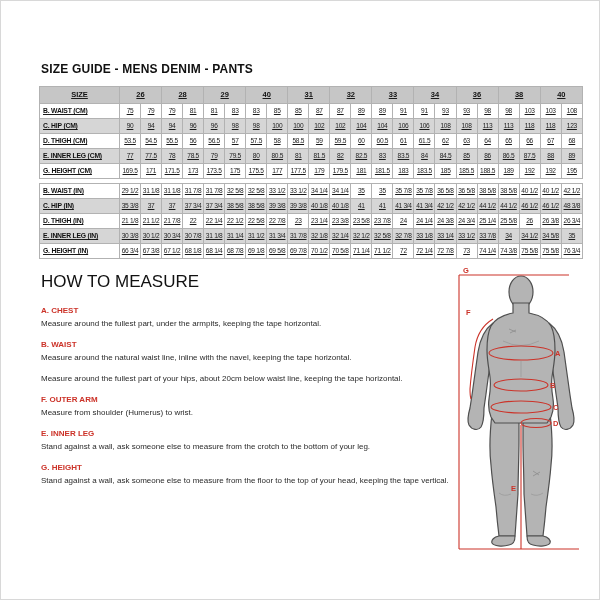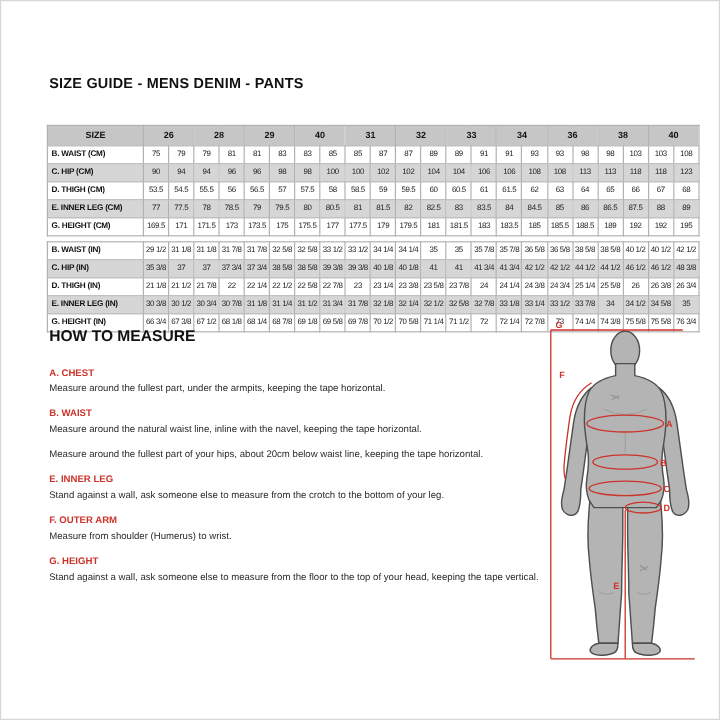--- a/index.html
+++ b/index.html
@@ -4,34 +4,34 @@
 <style>
   html,body { margin:0; padding:0; background:#fff; }
   .page {
     position:relative; width:600px; height:600px; box-sizing:border-box;
     background:#fff; border:1px solid #d8d8d8; overflow:hidden;
     font-family:"Liberation Sans", sans-serif; color:#1a1a1a;
   }
   .title { position:absolute; left:40px; top:61px; font-size:12px; font-weight:bold; letter-spacing:.2px; color:#111; }
 
   
-  #size-table { position:absolute; left:38px; top:103px; width:544px; border-collapse:collapse; table-layout:fixed; }
+  #size-table { position:absolute; left:38px; top:85px; width:544px; border-collapse:collapse; table-layout:fixed;text-decoration:underline; }
   #size-table col.lbl { width:80px; }
   #size-table th, #size-table td {
     border:1px solid #b2b2b2; padding:0; margin:0; text-align:center;
     font-size:6.6px; font-weight:normal; color:#222; height:14px;
     white-space:nowrap; overflow:hidden; letter-spacing:-0.3px; line-height:14px;
   }
   #size-table thead th { background:#c6c6c6; font-weight:bold; font-size:7.5px; height:16px; color:#111; letter-spacing:0; }
   #size-table th.rowlbl { text-align:left; padding-left:3px; font-weight:bold; font-size:6.8px; color:#111; letter-spacing:-0.2px; }
   #size-table tr.shaded th, #size-table tr.shaded td { background:#d6d6d6; }
   #size-table tr.gap td { border:none; height:4px; background:#fff; line-height:4px; }
 
   
-  .htm-heading { position:absolute; left:40px; top:271px; font-size:13px; font-weight:bold; color:#111; }
+  .htm-heading { position:absolute; left:40px; top:271px; font-size:17px; font-weight:normal; color:#111; }
   .htm-items { position:absolute; left:40px; top:305px; width:444px; }
   .htm-item { margin-bottom:11px; }
   .htm-label { color:#cc3329; font-weight:bold; font-size:8px; line-height:10px; }
   .htm-text { font-size:8px; color:#2a2a2a; line-height:10px; margin-top:3px; }
 
   
   .diagram { position:absolute; left:446px; top:264px; width:140px; height:292px; }
   .fig { fill:#b4b4b4; stroke:#4f4f4f; stroke-width:1.2; stroke-linejoin:round; }
   .muscle { fill:none; stroke:#949494; stroke-width:.8; opacity:.8; }
   .logo { fill:none; stroke:#8d8d8d; stroke-width:.9; opacity:.9; }
@@ -329,26 +329,26 @@
         <div class="htm-text">Measure around the fullest part, under the armpits, keeping the tape horizontal.</div>
       </div>
       <div class="htm-item">
         <div class="htm-label">B. WAIST</div>
         <div class="htm-text">Measure around the natural waist line, inline with the navel, keeping the tape horizontal.</div>
       </div>
       <div class="htm-item">
         <div class="htm-text">Measure around the fullest part of your hips, about 20cm below waist line, keeping the tape horizontal.</div>
       </div>
       <div class="htm-item">
+        <div class="htm-label">F. OUTER ARM</div>
+        <div class="htm-text">Measure from shoulder (Humerus) to wrist.</div>
+      </div>
+      <div class="htm-item">
         <div class="htm-label">E. INNER LEG</div>
         <div class="htm-text">Stand against a wall, ask someone else to measure from the crotch to the bottom of your leg.</div>
-      </div>
-      <div class="htm-item">
-        <div class="htm-label">F. OUTER ARM</div>
-        <div class="htm-text">Measure from shoulder (Humerus) to wrist.</div>
       </div>
       <div class="htm-item">
         <div class="htm-label">G. HEIGHT</div>
         <div class="htm-text">Stand against a wall, ask someone else to measure from the floor to the top of your head, keeping the tape vertical.</div>
       </div>
     </div>
 
   <svg class="diagram" viewBox="0 0 140 292" xmlns="http://www.w3.org/2000/svg">
 
     <g>

